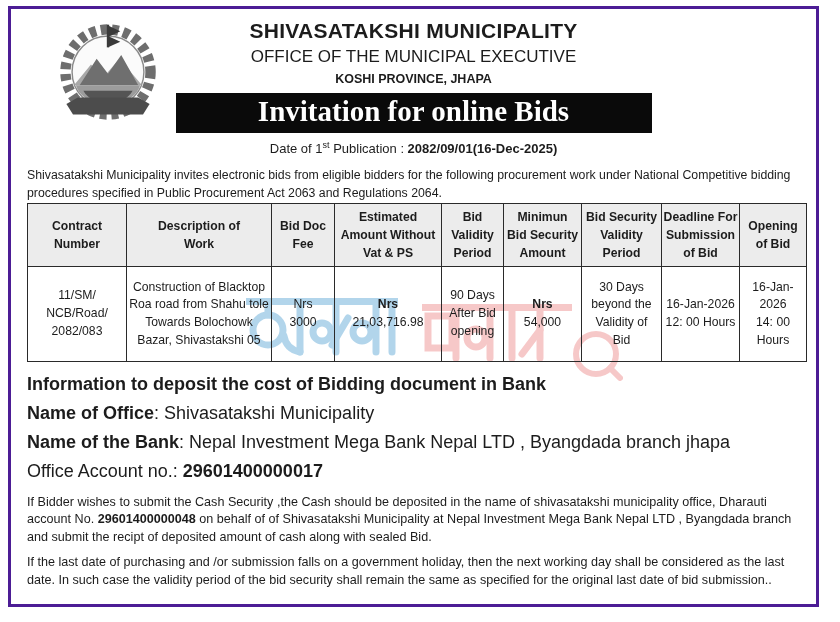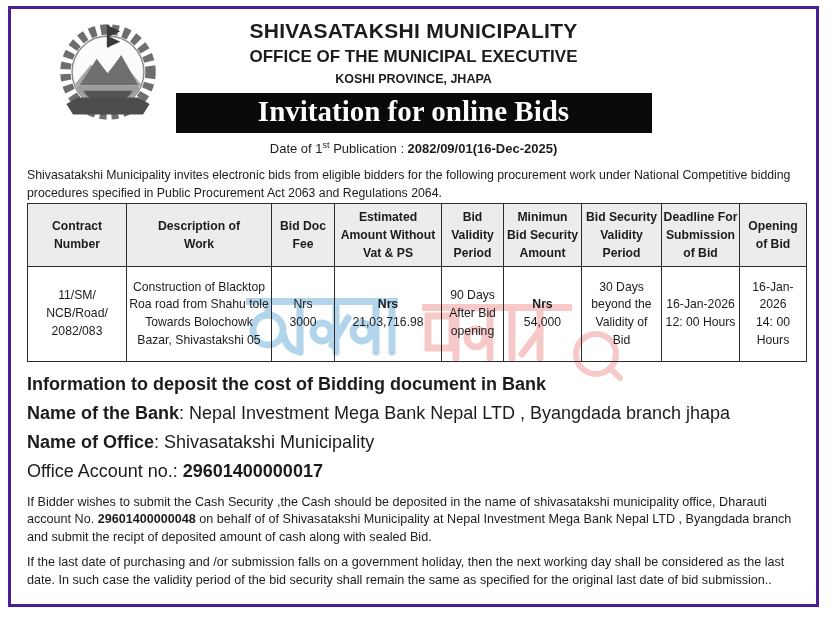--- a/index.html
+++ b/index.html
@@ -5,21 +5,21 @@
   html,body{margin:0;padding:0;background:#ffffff;}
   #app{position:relative;width:840px;height:622px;background:#fff;overflow:hidden;
        font-family:"Liberation Sans",sans-serif;color:#1c1c1c;}
   .frame{position:absolute;left:8px;top:6px;width:811px;height:601px;
          border:3px solid #4c1d95;box-sizing:border-box;padding:6px 16px 4px 16px;overflow:hidden;}
   .content{position:relative;z-index:1;}
   
   .logo{position:absolute;left:22px;top:4px;width:118px;height:104px;z-index:1;}
   .head-center{text-align:center;padding-top:4px;}
   .title1{font-size:21px;font-weight:bold;letter-spacing:.3px;}
-  .title2{font-size:17px;font-weight:bold;margin-top:4px;}
+  .title2{font-size:17px;font-weight:normal;margin-top:4px;}
   .title3{font-size:12.5px;font-weight:bold;margin-top:5px;}
   .banner{width:476px;margin:7px auto 0;background:#0a0a0a;color:#ffffff;
           font-family:"Liberation Serif",serif;font-weight:bold;font-size:29px;
           text-align:center;padding:2px 0 5px;}
   .dateline{text-align:center;font-size:13px;margin-top:7px;}
   .dateline .b{font-weight:bold;}
   sup{font-size:9px;}
   
   .intro{font-size:12.3px;line-height:1.45;margin-top:11px;}
   
@@ -156,22 +156,22 @@
           <td>16-Jan-
 2026
 14: 00
 Hours</td>
         </tr>
       </tbody>
         </table>
 
       <div class="info">
         <div class="b">Information to deposit the cost of Bidding document in Bank</div>
+        <div><span class="b"> Name of Office</span><span>:      Shivasatakshi Municipality</span></div>
         <div><span class="b">Name of the Bank</span><span>: Nepal Investment Mega Bank Nepal  LTD , Byangdada branch jhapa</span></div>
-        <div><span class="b"> Name of Office</span><span>:      Shivasatakshi Municipality</span></div>
         <div><span> Office Account no.: </span><span class="b">29601400000017</span></div>
       </div>
 
       <div class="para"><span>If Bidder wishes to submit the Cash Security ,the Cash should be deposited in the name of shivasatakshi municipality office, Dharauti account No. </span><span class="b">29601400000048</span><span> on behalf of of Shivasatakshi Municipality at Nepal Investment Mega Bank Nepal LTD , Byangdada  branch and submit the recipt of deposited amount of cash along with sealed Bid.</span></div>
       <div class="para">If the last date of purchasing and /or submission falls on a government holiday, then the next working day shall be considered as the last date. In such case the validity period of the bid security shall remain the same as specified for the original last date of bid submission..</div>
 
     </div>
   </div>
 </div>
 

